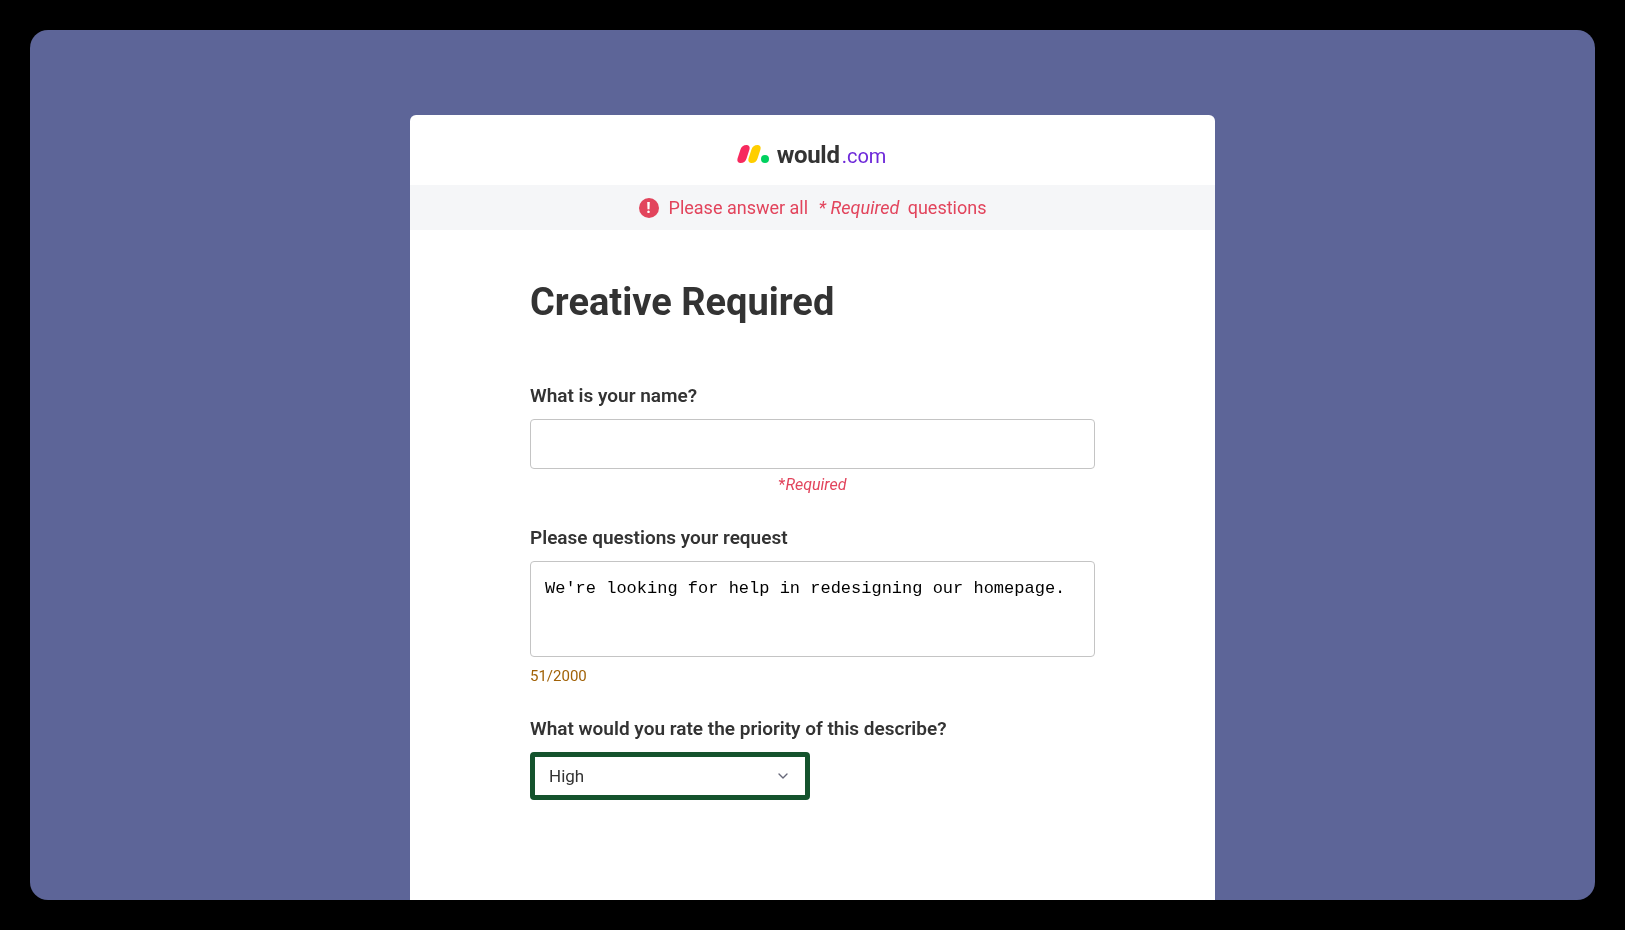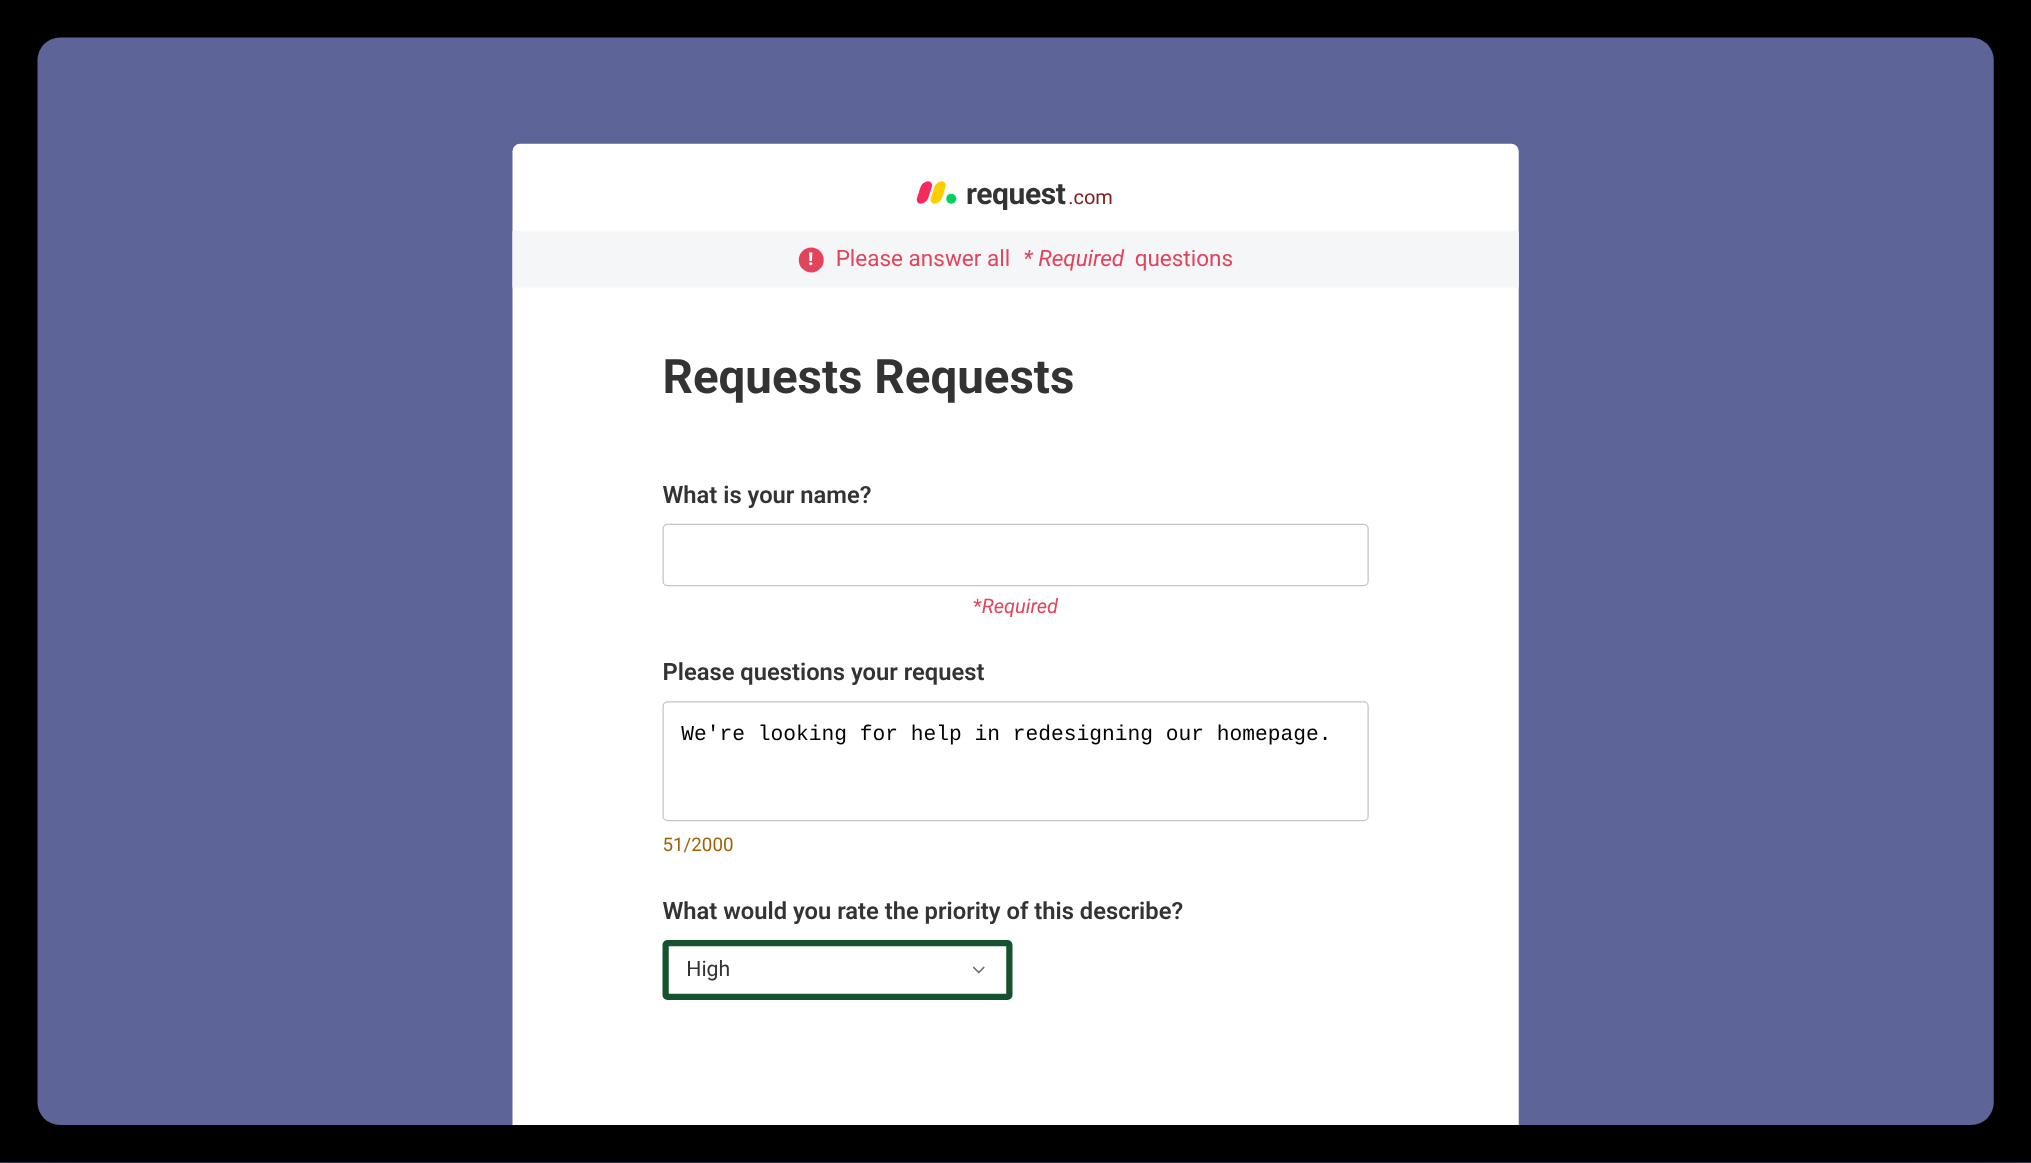--- a/index.html
+++ b/index.html
@@ -63,23 +63,23 @@
       background: #00d15f;
       border-radius: 50%;
     }
     .logo-text {
       font-size: 24px;
       font-weight: 700;
       color: #333333;
       letter-spacing: -0.3px;
     }
     .logo-com {
-      font-size: 16px;
+      font-size: 20px;
       font-weight: 400;
-      color: #7f1d1d;
+      color: #6d28d9;
     }
     .error-banner {
       background: #f5f6f8;
       color: #e2445c;
       text-align: center;
       padding: 12px 20px;
       font-size: 18px;
       display: flex;
       align-items: center;
       justify-content: center;
@@ -185,38 +185,38 @@
 <div class="window-frame">
   <div class="form-card">
 
     <div class="logo-wrap">
       <span class="logo">
         <span class="logo-icon">
           <span class="logo-slash red"></span>
           <span class="logo-slash yellow"></span>
           <span class="logo-dot"></span>
         </span>
-        <span class="logo-text">request</span>
+        <span class="logo-text">would</span>
         <span class="logo-com">.com</span>
       </span>
     </div>
 
     <div class="error-banner">
       <span class="alert-icon">!</span>
       <span>
         <span>Please answer all</span>
         <span class="req-star">*</span>
         <span class="req-word">Required</span>
         <span>questions</span>
       </span>
     </div>
 
     <div class="form-body">
 
-      <h1 class="form-title">Requests Requests</h1>
+      <h1 class="form-title">Creative Required</h1>
 
       <div class="form-group">
         <label class="form-label">What is your name?</label>
         <input type="text" class="text-input" value="" style="">
         <div class="required-tag">
           <span class="star">*</span><span>Required</span>
         </div>
       </div>
 
       <div class="form-group">

